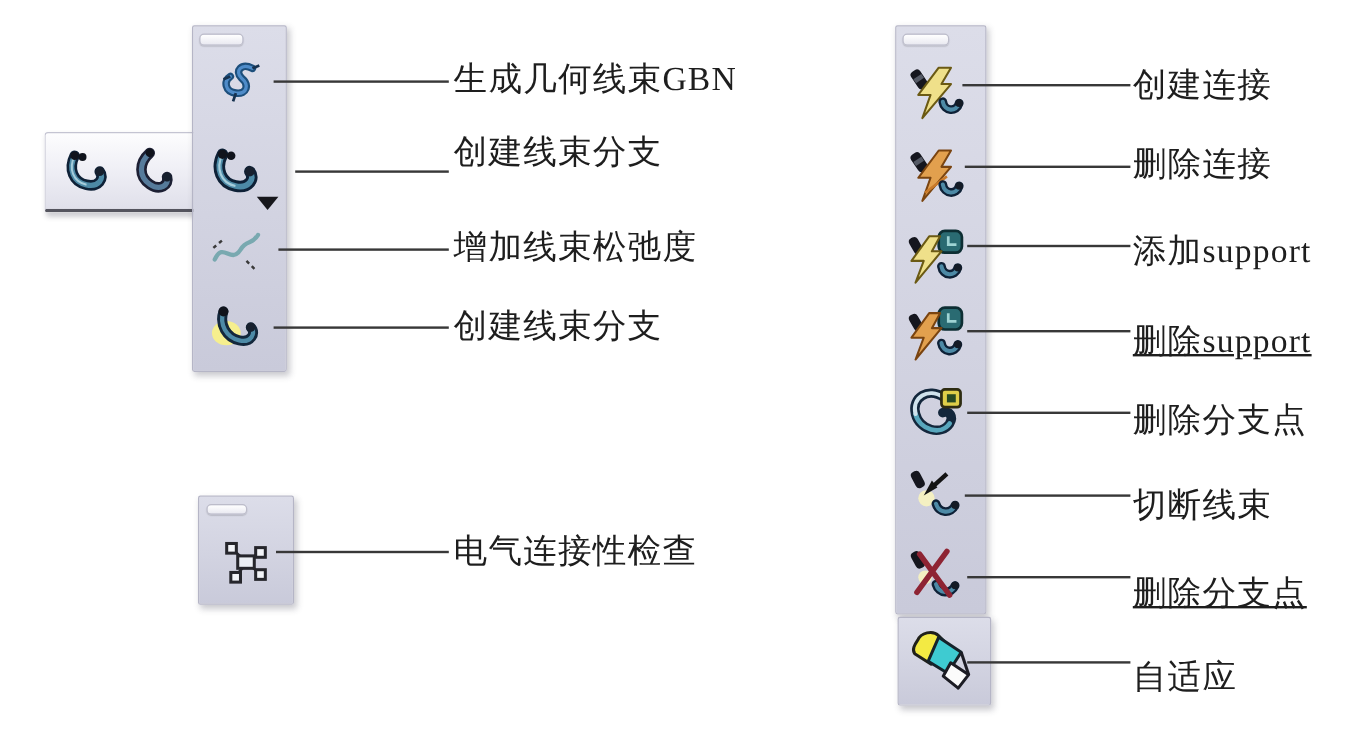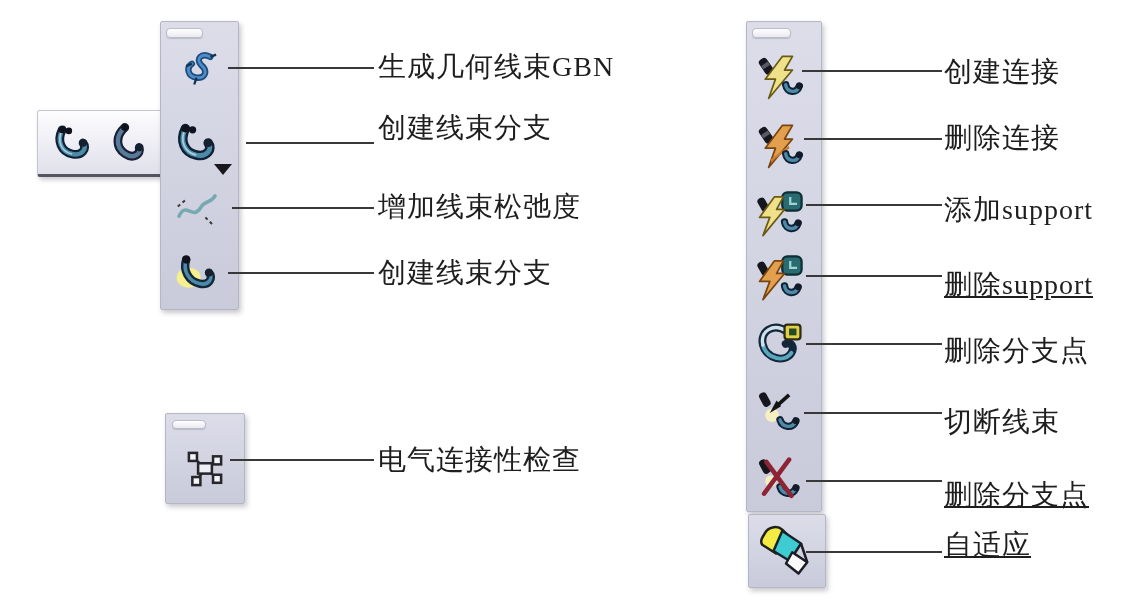--- a/index.html
+++ b/index.html
@@ -233,15 +233,15 @@
   <div class="lbl" style="left:378px;top:256px;">创建线束分支</div>
   <div class="lbl" style="left:944px;top:55px;">创建连接</div>
 
   <div class="lbl" style="left:378px;top:443px;">电气连接性检查</div>
   <div class="lbl" style="left:944px;top:121px;">删除连接</div>
   <div class="lbl" style="left:944px;top:193px;">添加support</div>
   <div class="lbl" style="left:944px;top:268px;text-decoration:underline;">删除support</div>
   <div class="lbl" style="left:944px;top:334px;">删除分支点</div>
   <div class="lbl" style="left:944px;top:405px;">切断线束</div>
   <div class="lbl" style="left:944px;top:478px;text-decoration:underline;">删除分支点</div>
-  <div class="lbl" style="left:944px;top:528px;text-decoration:underline;">自适应</div>
+  <div class="lbl" style="left:944px;top:548px;">自适应</div>
 
 </div>
 
 </body></html>

